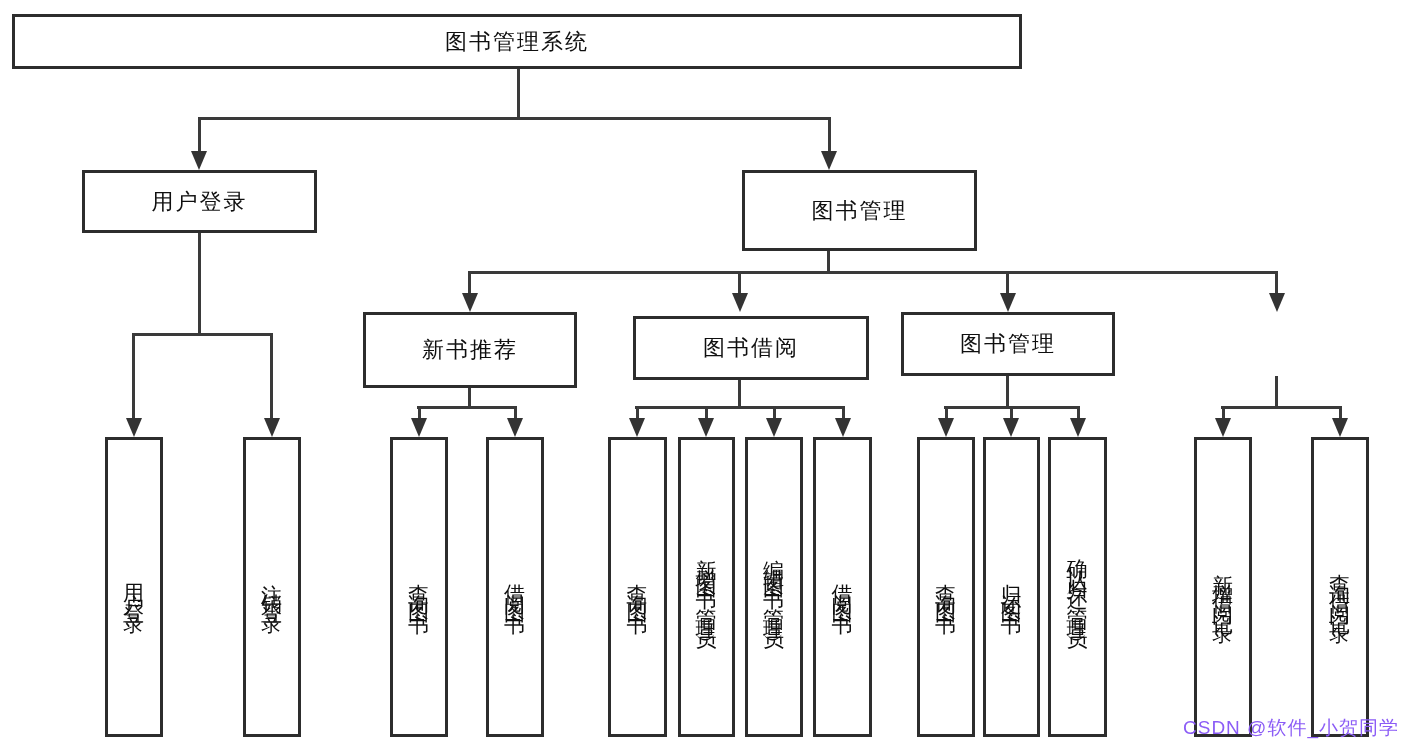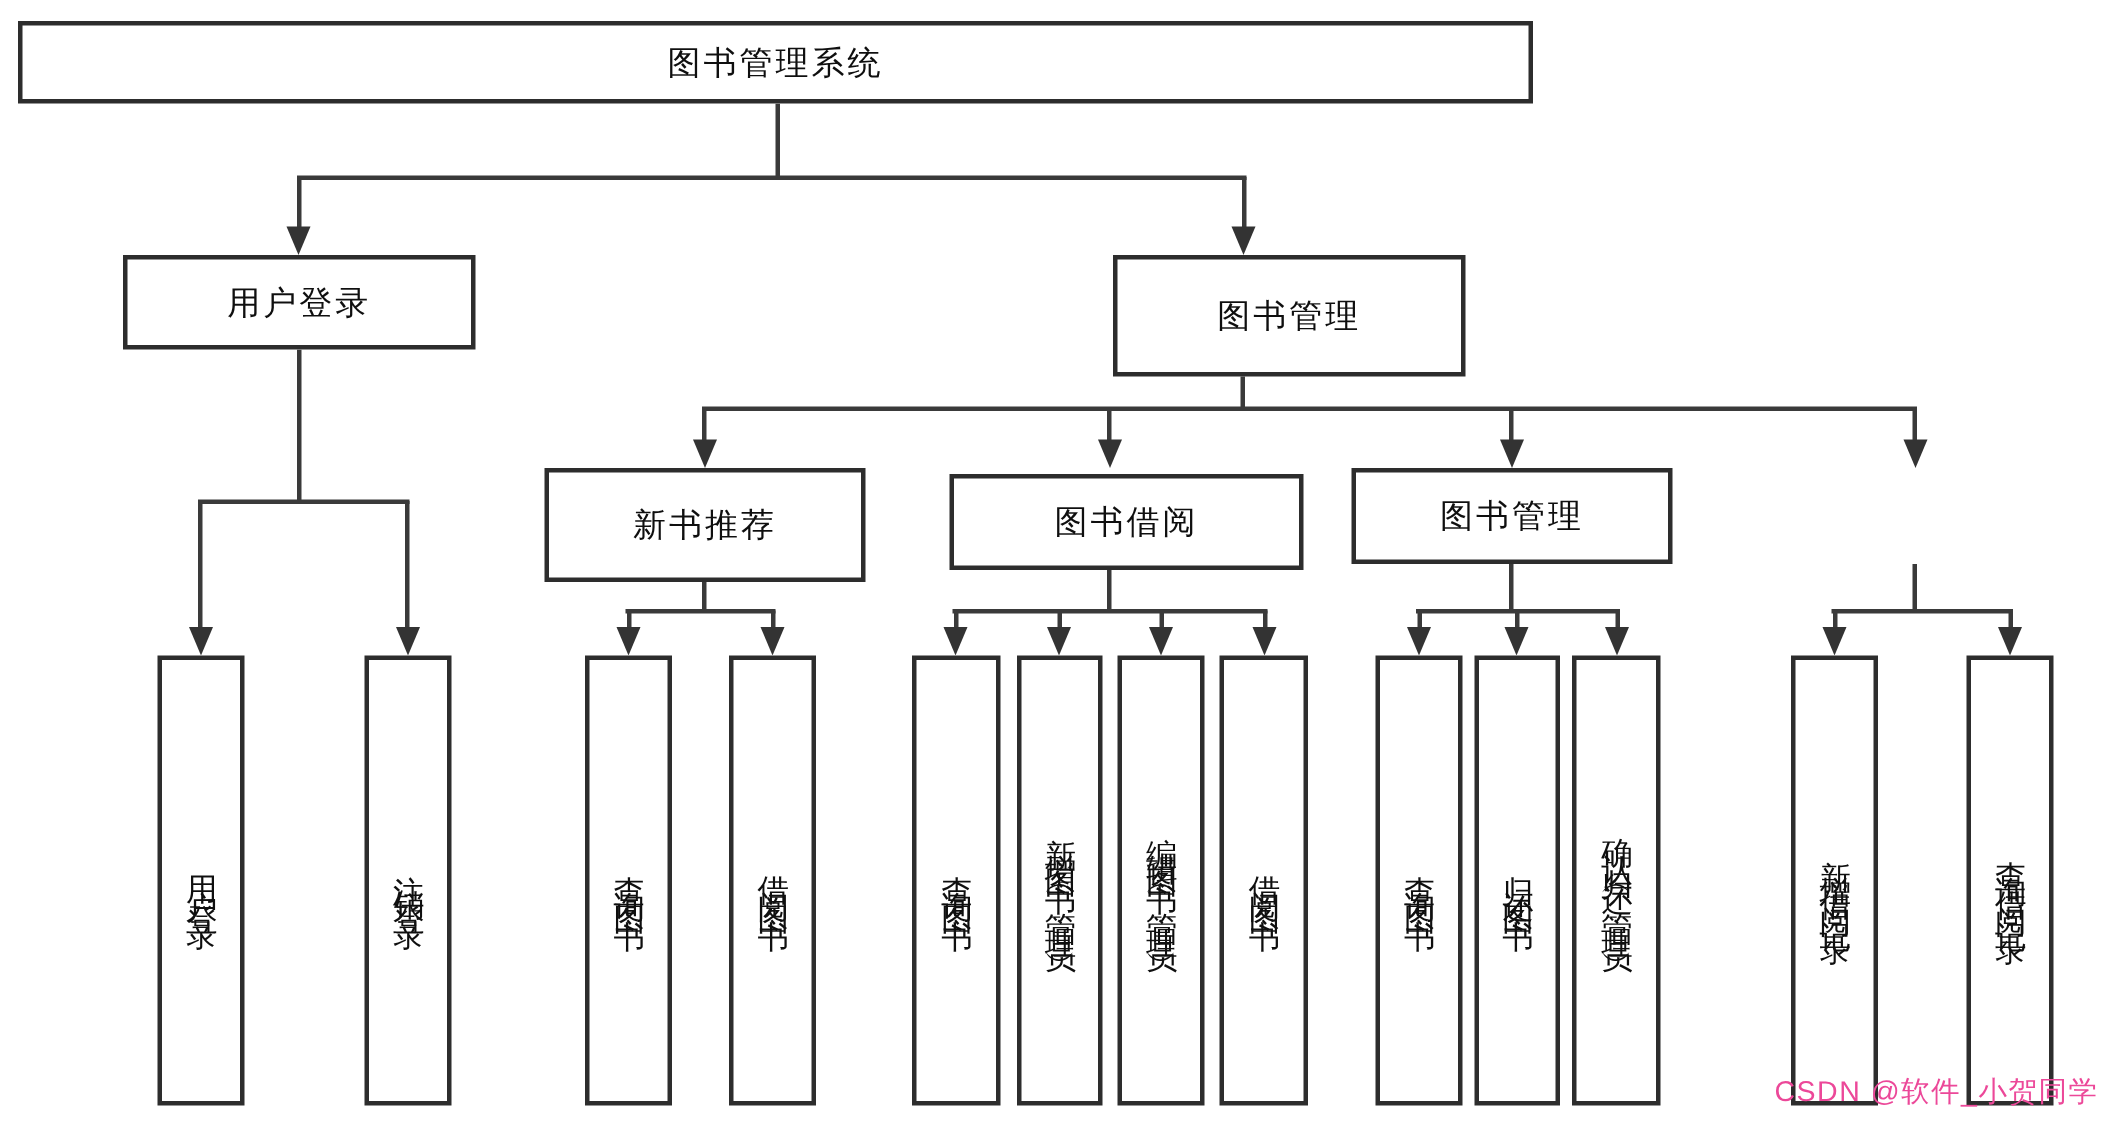--- a/index.html
+++ b/index.html
@@ -16,21 +16,21 @@
       border-top:19px solid #333333;}
   
   .hbox{position:absolute;box-sizing:border-box;background:#ffffff;
         border:3px solid #2d2d2d;display:flex;align-items:center;justify-content:center;
         font-size:22px;letter-spacing:2px;color:#0f0f0f;}
   
   .vbox{position:absolute;box-sizing:border-box;top:437px;height:300px;background:#ffffff;
         border:3px solid #2d2d2d;display:flex;align-items:center;justify-content:center;}
   .vbox span{writing-mode:vertical-rl;text-orientation:mixed;white-space:nowrap;
         font-size:21px;letter-spacing:10px;color:#0f0f0f;line-height:1;}
-  .watermark{position:absolute;left:1183px;top:715px;font-size:19px;color:#ec4899;
+  .watermark{position:absolute;left:1183px;top:715px;font-size:19px;color:#8b5cf6;
         letter-spacing:1px;white-space:nowrap;}
 </style>
 </head>
 <body>
 
 <div class="canvas">
 
   <div class="vl" style="left:517px;top:69px;height:49px"></div>
   <div class="hl" style="left:198px;top:117px;width:633px"></div>
   <div class="vl" style="left:198px;top:118px;height:34px"></div>

